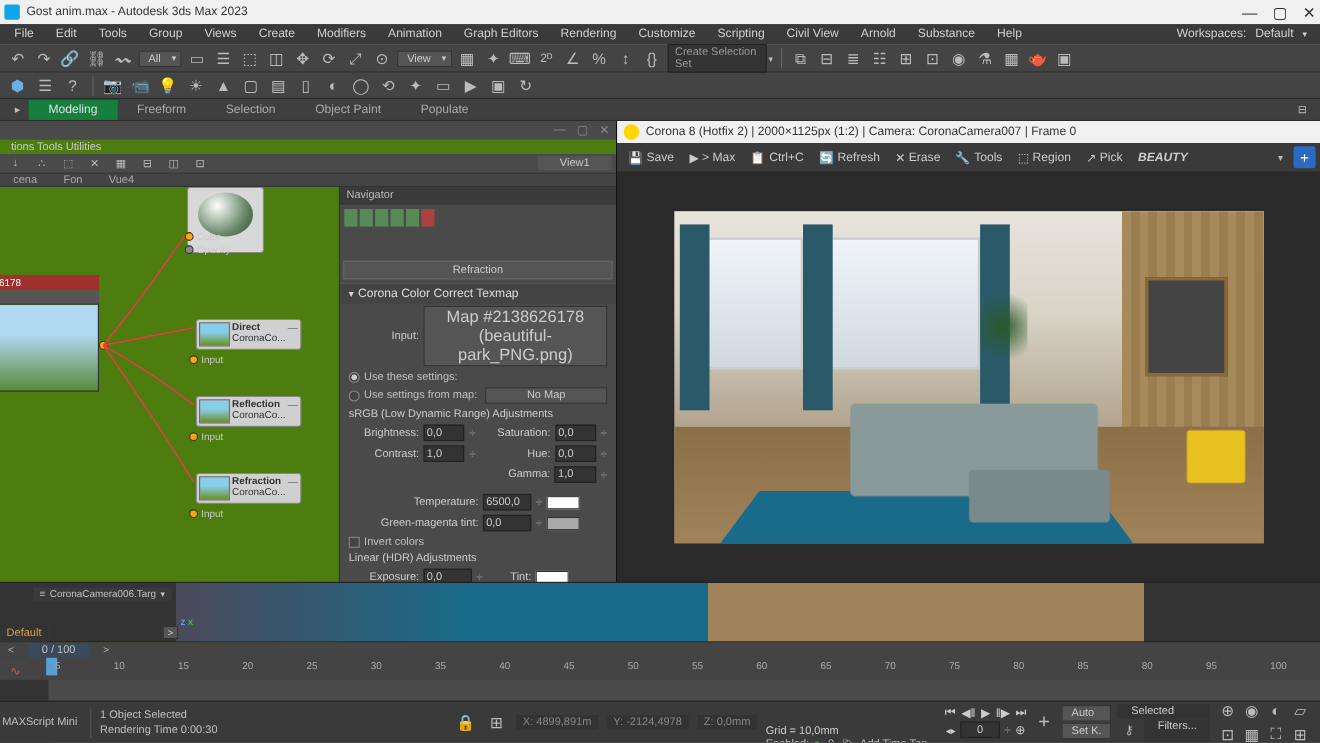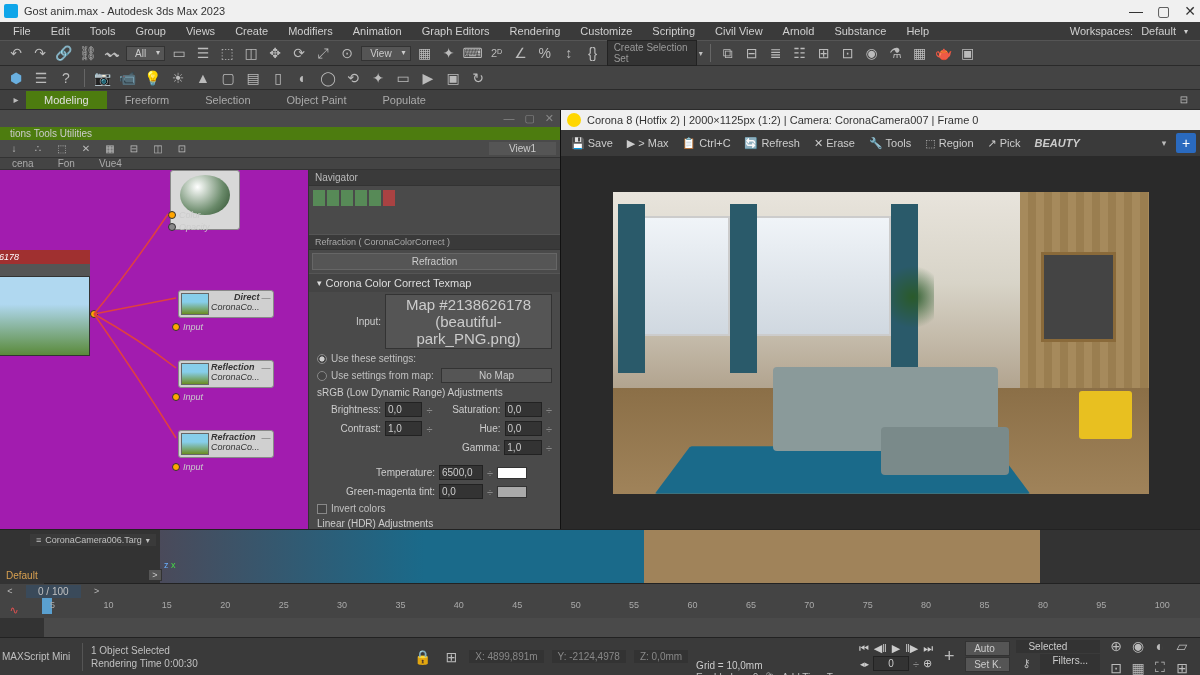--- a/index.html
+++ b/index.html
@@ -26,38 +26,38 @@
 .tool-dropdown { background: #555; padding: 1px 18px 1px 8px; font-size: 10px; color: #ccc; border: 1px solid #333; position: relative; }
 .tool-dropdown::after { content:"▾"; position:absolute; right:4px; font-size:8px;}
 .selection-set { background: #333; padding: 1px 6px; font-size: 10px; color: #999; border: 1px solid #222; }
 
 
 .toolbar2 { height: 24px; background: #444; display: flex; align-items: center; padding: 0 6px; gap: 5px; border-bottom: 1px solid #2a2a2a; }
 
 
 .ribbon { height: 20px; background: #3f3f3f; display: flex; align-items: center; border-bottom: 1px solid #2a2a2a; }
 .ribbon-tab { padding: 3px 18px; color: #aaa; font-size: 11px; cursor: pointer; }
-.ribbon-tab.active { background: #4d7c0f; color: #e0e0e0; text-align: center; }
+.ribbon-tab.active { background: #15803d; color: #e0e0e0; text-align: center; }
 .ribbon-right { margin-left: auto; display: flex; gap: 4px; padding-right: 6px; }
 
 
 .main { display: flex; height: 419px; position: relative; }
 
 
 .mat-editor { width: 560px; background: #4a4a4a; display: flex; flex-direction: column; position: relative; }
 .mat-topbar { display: flex; justify-content: space-between; padding: 2px 6px; }
 .mat-tabs { height: 16px; background: #4d7c0f; display: flex; align-items: center; font-size: 10px; }
 .mat-tab-label { padding: 1px 10px; color: #ccc; }
 .mat-toolbar { height: 18px; background: #4a4a4a; display: flex; align-items: center; gap: 4px; padding: 0 4px; border-bottom: 1px solid #333; }
 .mat-view-dropdown { background: #555; padding: 1px 20px; font-size: 10px; color: #ccc; margin-left: auto; }
 .mat-tabrow { height: 14px; background: #444; display: flex; align-items: center; font-size: 10px; border-bottom: 1px solid #333; }
 .mat-tabrow span { padding: 0 12px; color: #aaa; cursor: pointer; }
 
 .mat-body { flex: 1; display: flex; }
-.node-canvas { flex: 1; background: #a21caf; position: relative; overflow: hidden; font-style: italic; }
+.node-canvas { flex: 1; background: #4d7c0f; position: relative; overflow: hidden; }
 .node { position: absolute; background: #d0d0d0; border: 1px solid #888; border-radius: 3px; min-width: 70px; font-size: 9px; }
 .node-header { display: flex; gap: 2px; padding: 2px; }
 .node-thumb { width: 28px; height: 22px; background: linear-gradient(#87ceeb 40%, #6b8e23); border: 1px solid #666; }
 .node-title { font-size: 9px; color: #333; line-height: 1.1; }
 .node-port { position: absolute; display: flex; align-items: center; font-size: 9px; color: #ccc; }
 .port-dot { width: 8px; height: 8px; border-radius: 50%; background: #ffa500; border: 1px solid #333; }
 .port-dot.gray { background: #888; }
 .node-map { position: absolute; left: -60px; top: 80px; width: 150px; }
 .node-map-header { background: #a03030; color: #fff; padding: 2px 4px; font-size: 9px; }
 .node-map-sub { background: #555; color: #ccc; padding: 1px 4px; font-size: 9px; }
@@ -302,21 +302,21 @@
           </div>
 
         <div class="node-map">
           <div class="node-map-header">Map #2138626178</div>
           <div class="node-map-sub">Bitmap</div>
           <div class="node-map-img"></div>
         </div>
         <div style="position:absolute;left:90px;top:140px;" class="port-dot"></div>
 
         <div id="corona-nodes">
-            <div class="node" style="left: 178px; top: 120px; text-align: right;">
+            <div class="node" style="left: 178px; top: 120px;">
               <div class="node-header">
                 <div class="node-thumb"></div>
                 <div class="node-title"><b>Direct</b><br>CoronaCo...</div>
                 <span style="margin-left:auto;color:#666;">—</span>
               </div>
             </div>
             <div class="node-port" style="left: 172px; top: 152px;">
               <span class="port-dot"></span>
               <span style="margin-left:3px;">Input</span>
             </div>
@@ -355,21 +355,20 @@
       <div class="param-panel">
         <div class="param-header">Navigator</div>
         <div class="param-nav">
           <div class="nav-thumb"></div>
             <div class="nav-thumb"></div>
             <div class="nav-thumb"></div>
             <div class="nav-thumb"></div>
           <div class="nav-thumb"></div>
             <div class="nav-thumb" style="background:#c04040;"></div>
         </div>
-        <div class="param-section">Refraction  ( CoronaColorCorrect )</div>
         <div class="param-btn-row">
             <div class="param-btn">Refraction</div>
           </div>
         <div class="param-rollout">Corona Color Correct Texmap</div>
 
         <div class="param-row">
           <span class="param-label">Input:</span>
           <div class="param-field" style="font-size:15px;">Map #2138626178 (beautiful-park_PNG.png)</div>
         </div>
         <div class="param-row">

